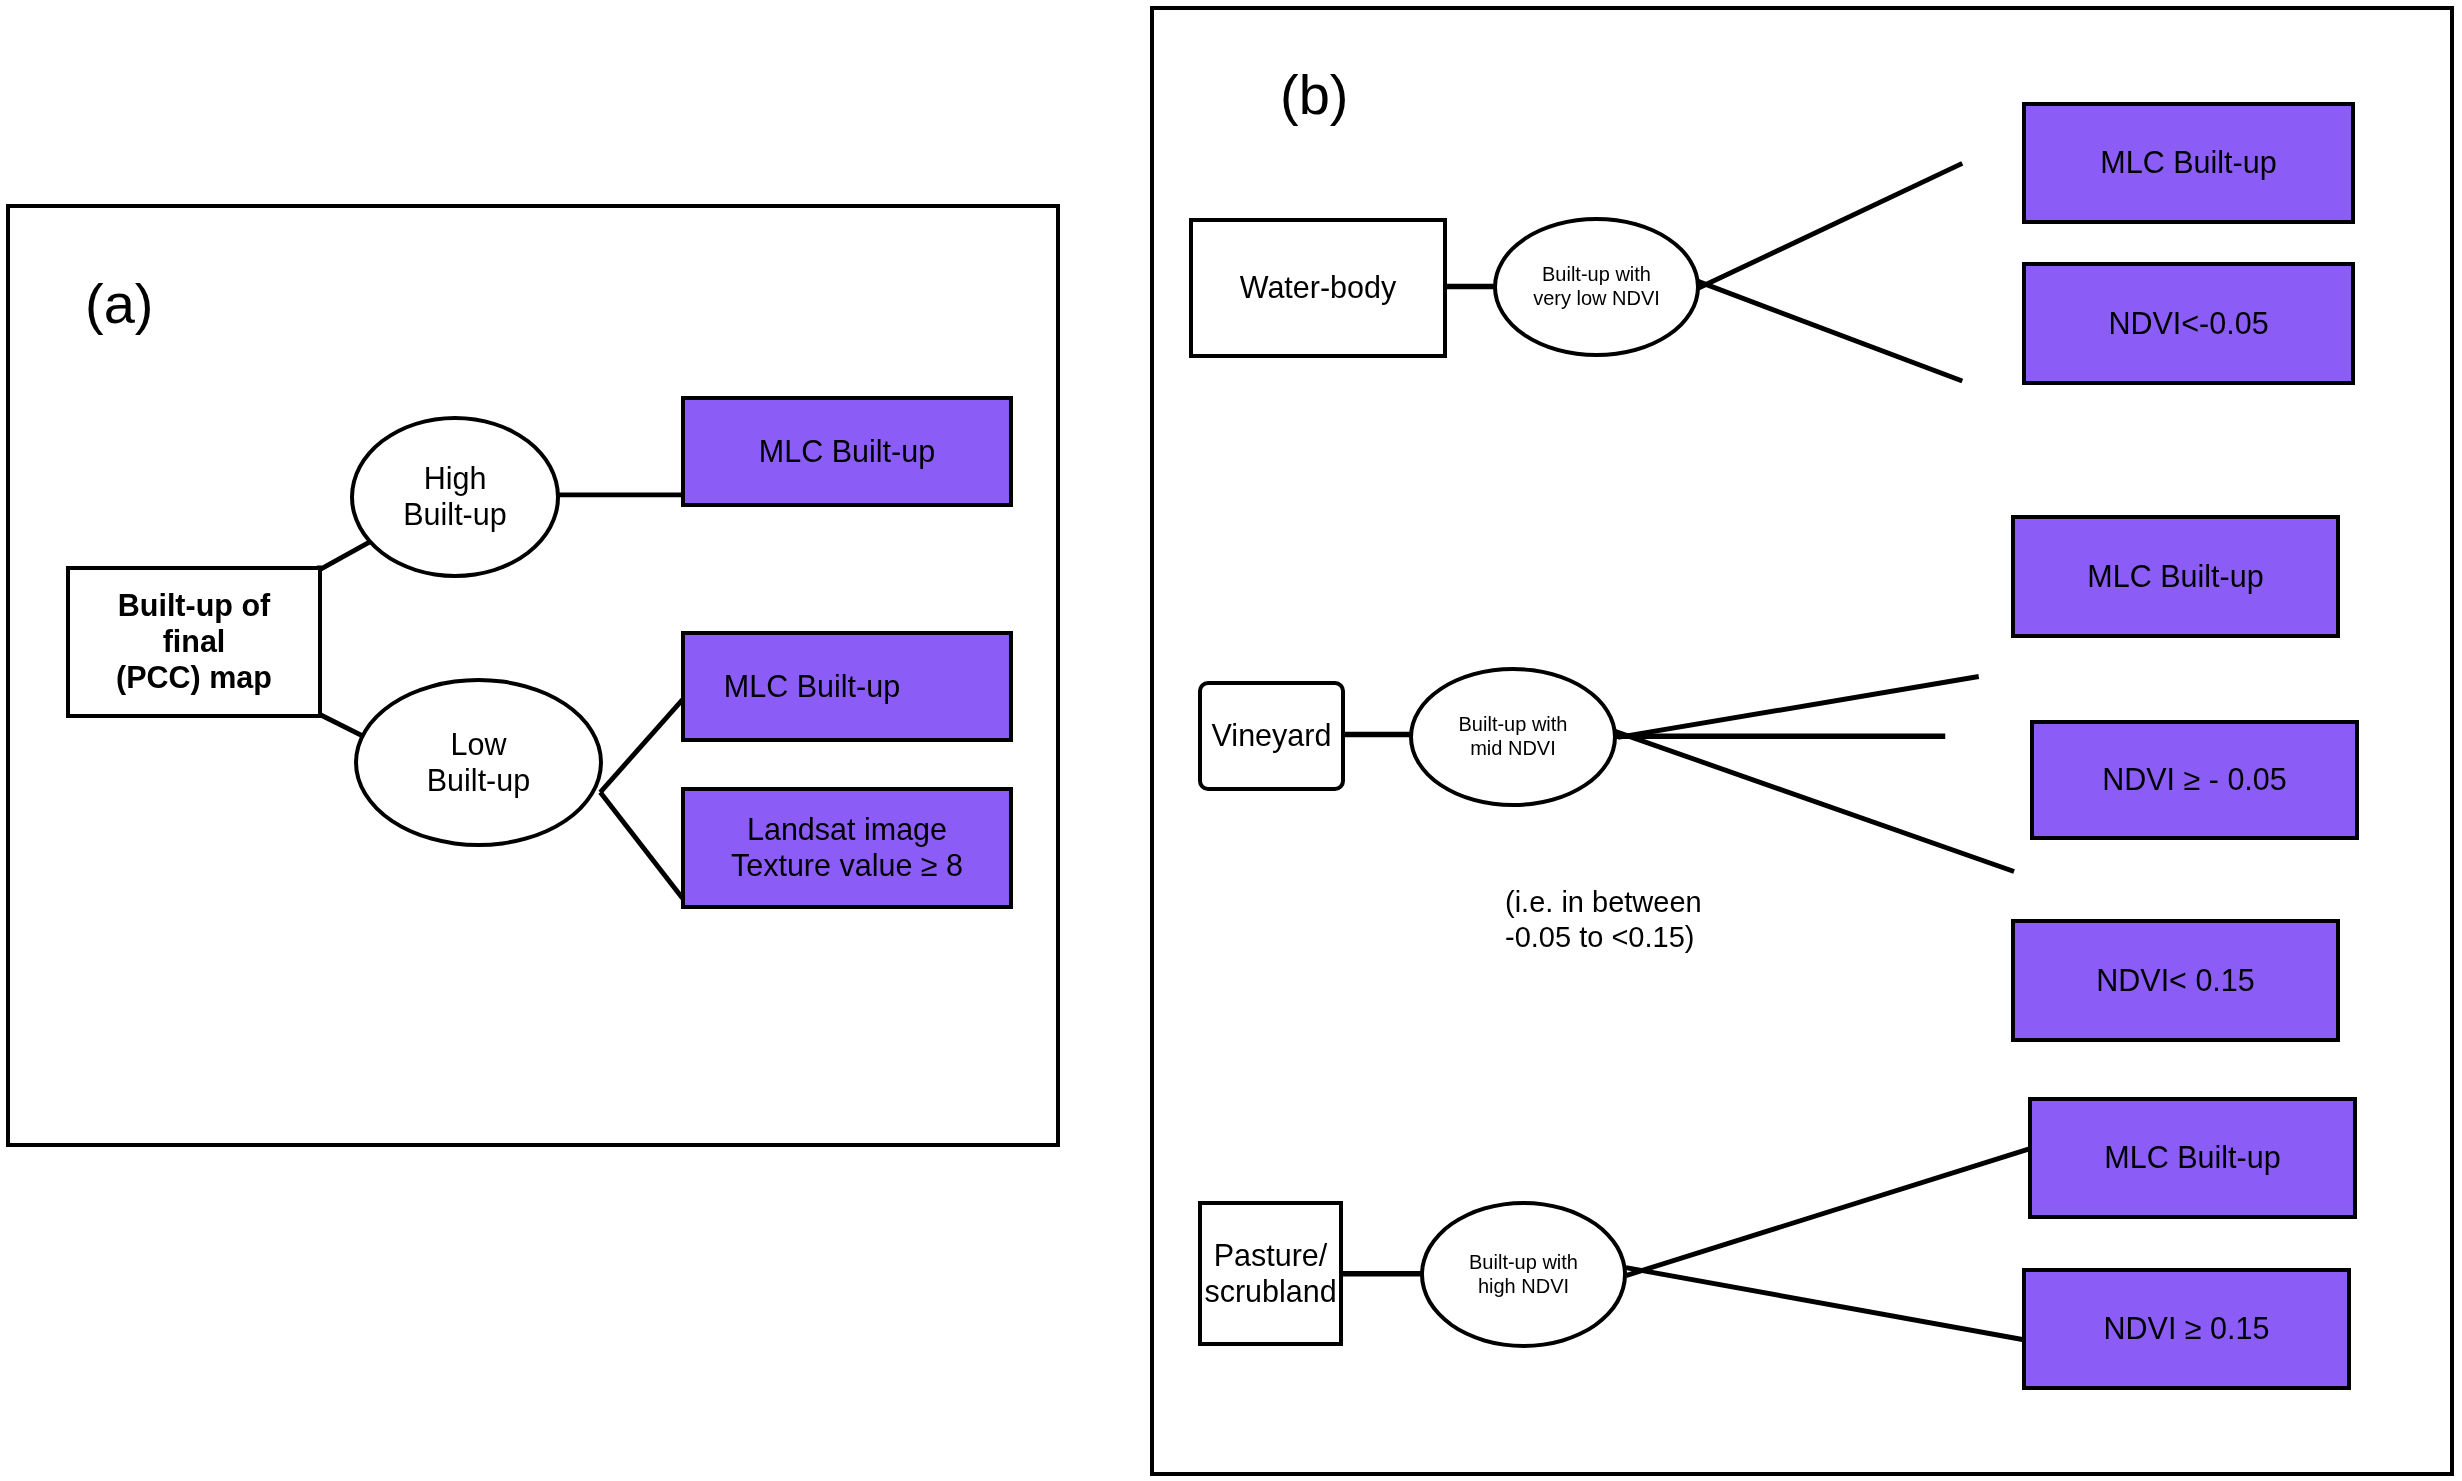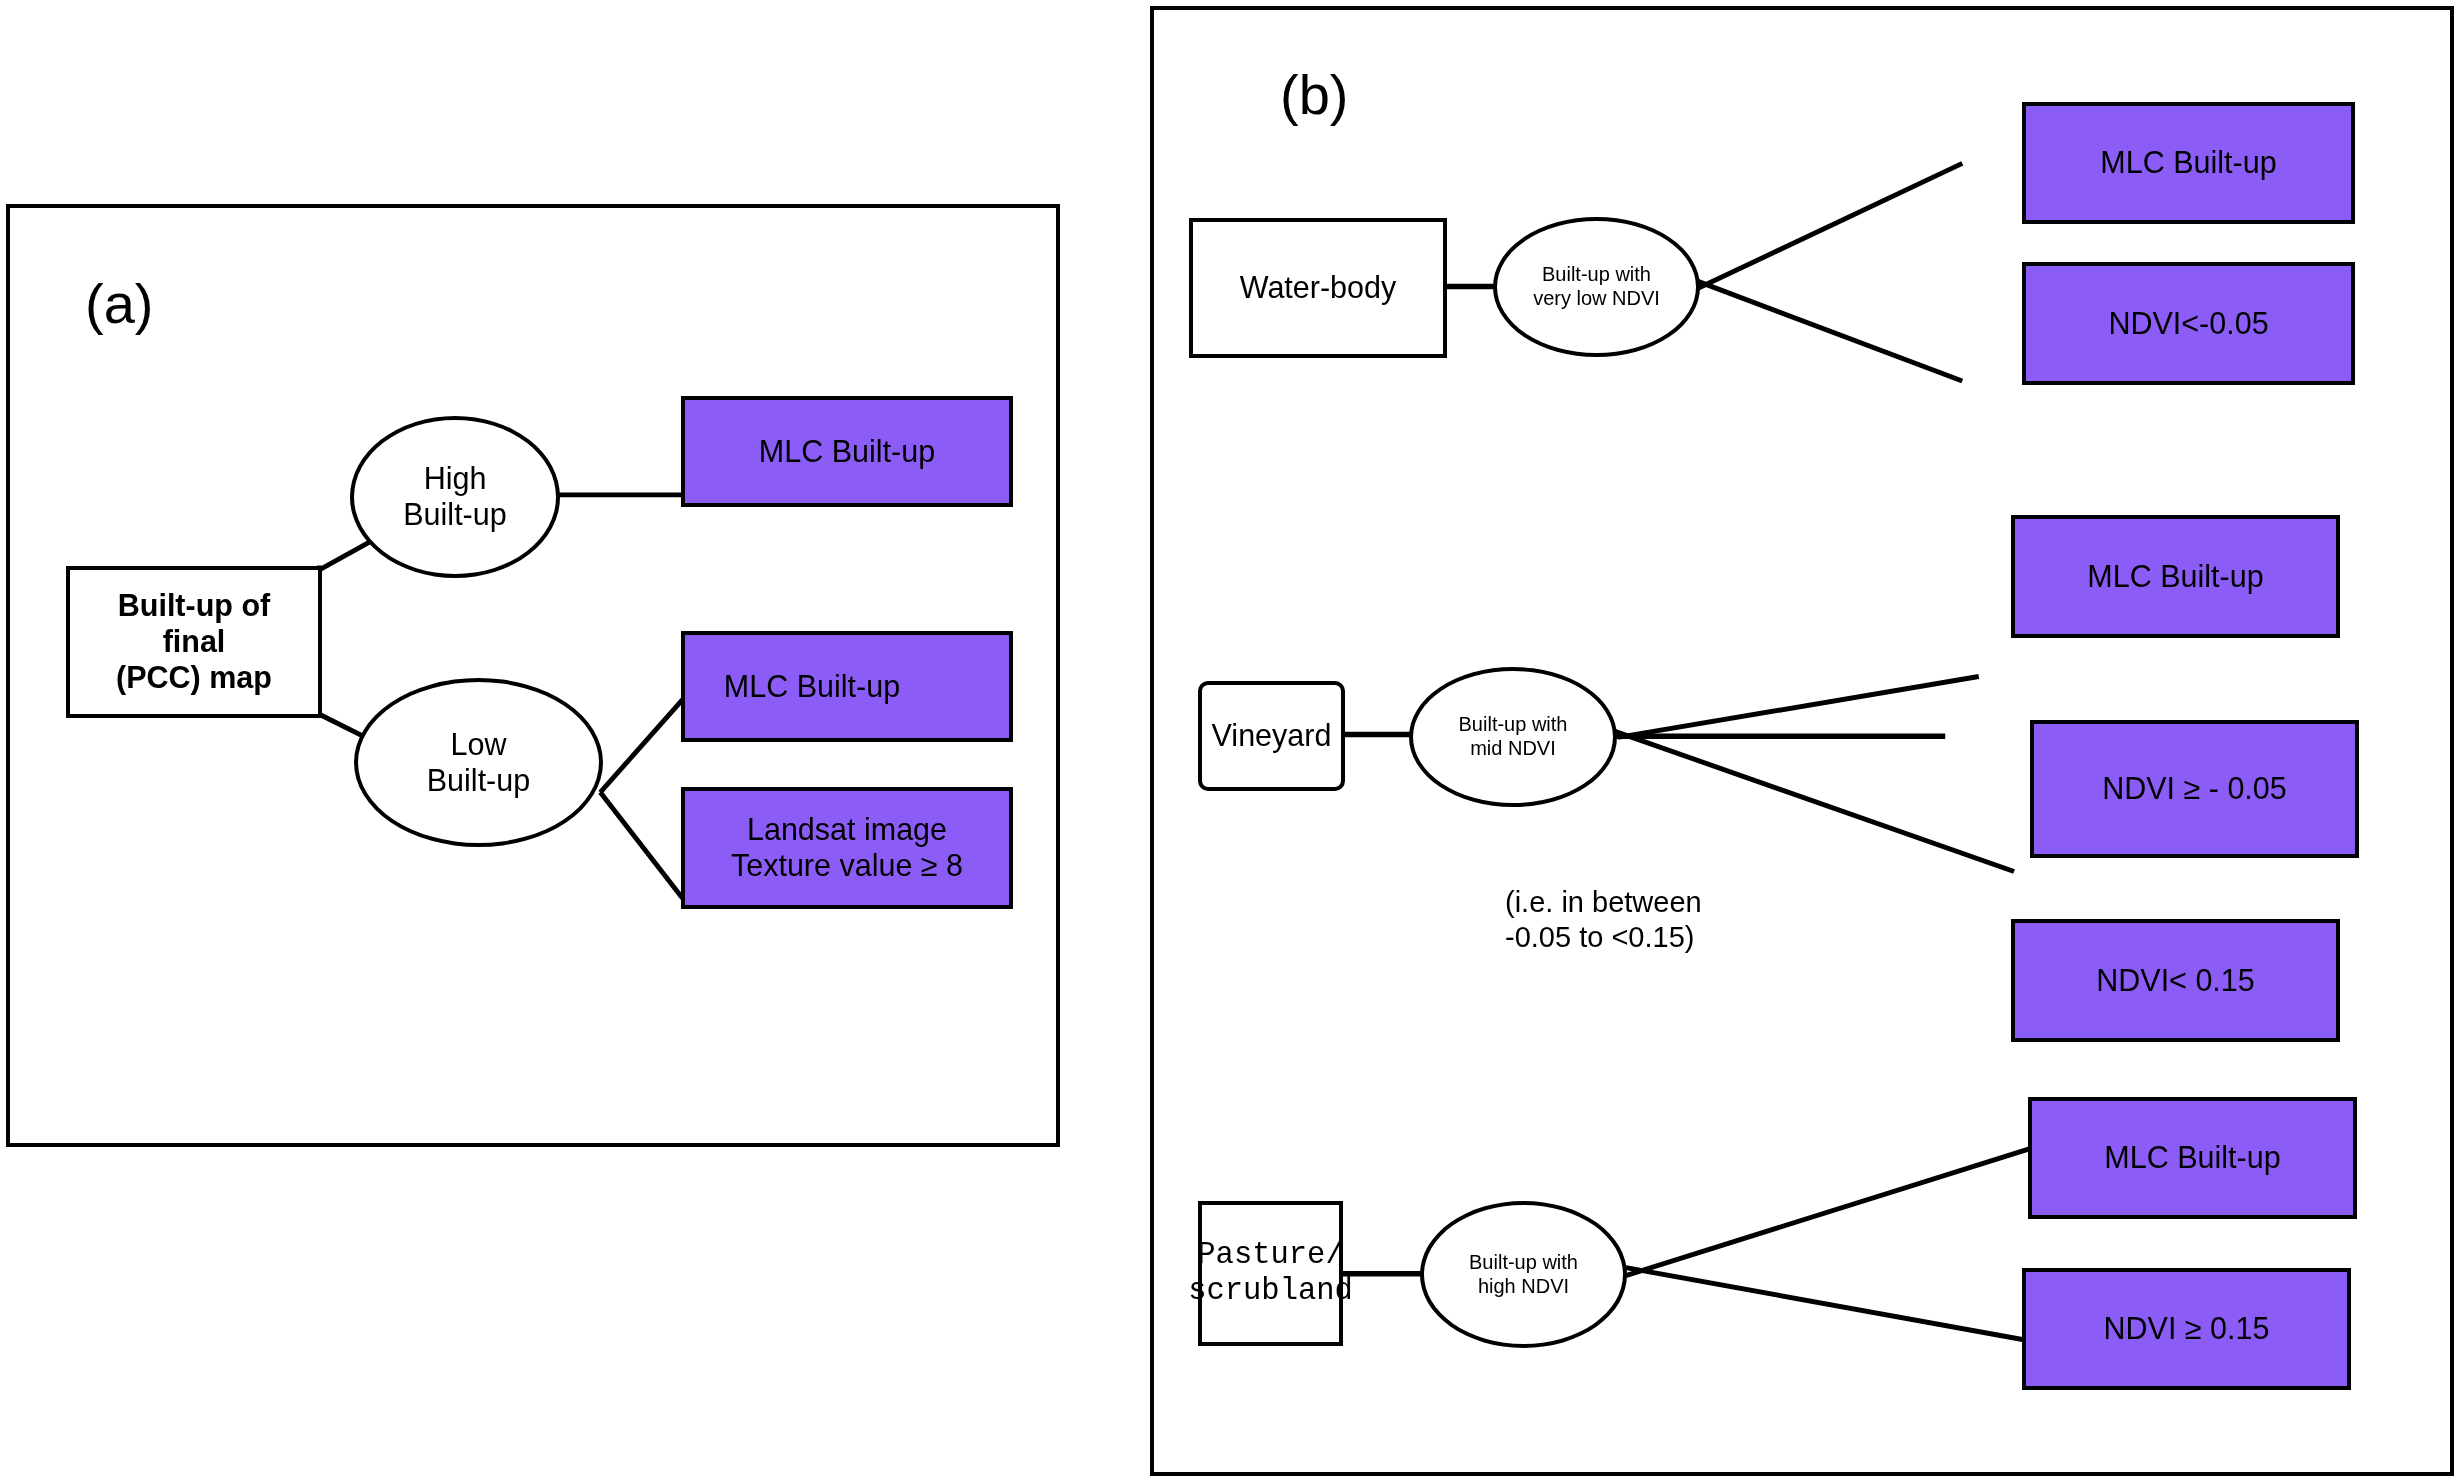--- a/index.html
+++ b/index.html
@@ -124,29 +124,29 @@
 mid NDVI</span>
   </div>
 
   <div class="note" style="left:1505px;top:885px;width:256px;">(i.e. in between
 -0.05 to &lt;0.15)</div>
 
   <div class="node rect-grey" style="left:2011px;top:515px;width:329px;height:123px;">
     <span class="txt f-lg">MLC Built-up</span>
   </div>
 
-  <div class="node rect-grey" style="left:2030px;top:720px;width:329px;height:138px;text-align:center;">
+  <div class="node rect-grey" style="left:2030px;top:720px;width:329px;height:120px;text-align:center;">
     <span class="txt f-lg">NDVI ≥  - 0.05</span>
   </div>
 
   <div class="node rect-grey" style="left:2011px;top:919px;width:329px;height:123px;">
     <span class="txt f-lg">NDVI&lt; 0.15</span>
   </div>
 
-  <div class="node rect-white" style="left:1198px;top:1201px;width:145px;height:145px;font-family:Liberation Mono, monospace;">
+  <div class="node rect-white" style="left:1198px;top:1201px;width:145px;height:145px;">
     <span class="txt f-lg">Pasture/
 scrubland</span>
   </div>
 
   <div class="node ellipse" style="left:1420px;top:1201px;width:207px;height:147px;">
     <span class="txt f-md">Built-up with
 high NDVI</span>
   </div>
 
   <div class="node rect-grey" style="left:2028px;top:1097px;width:329px;height:122px;">

